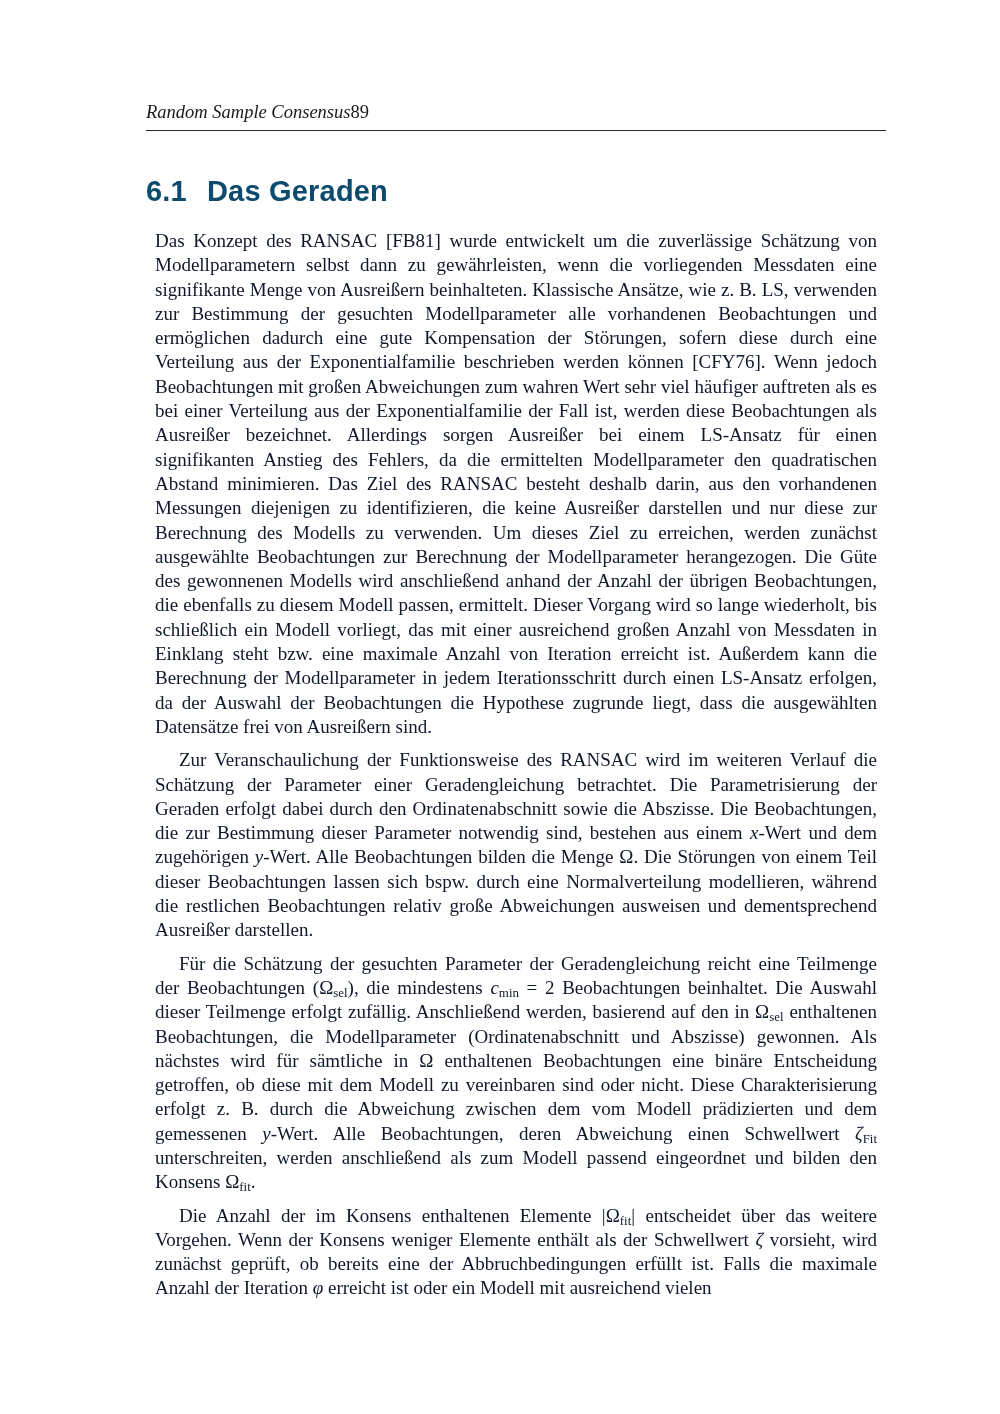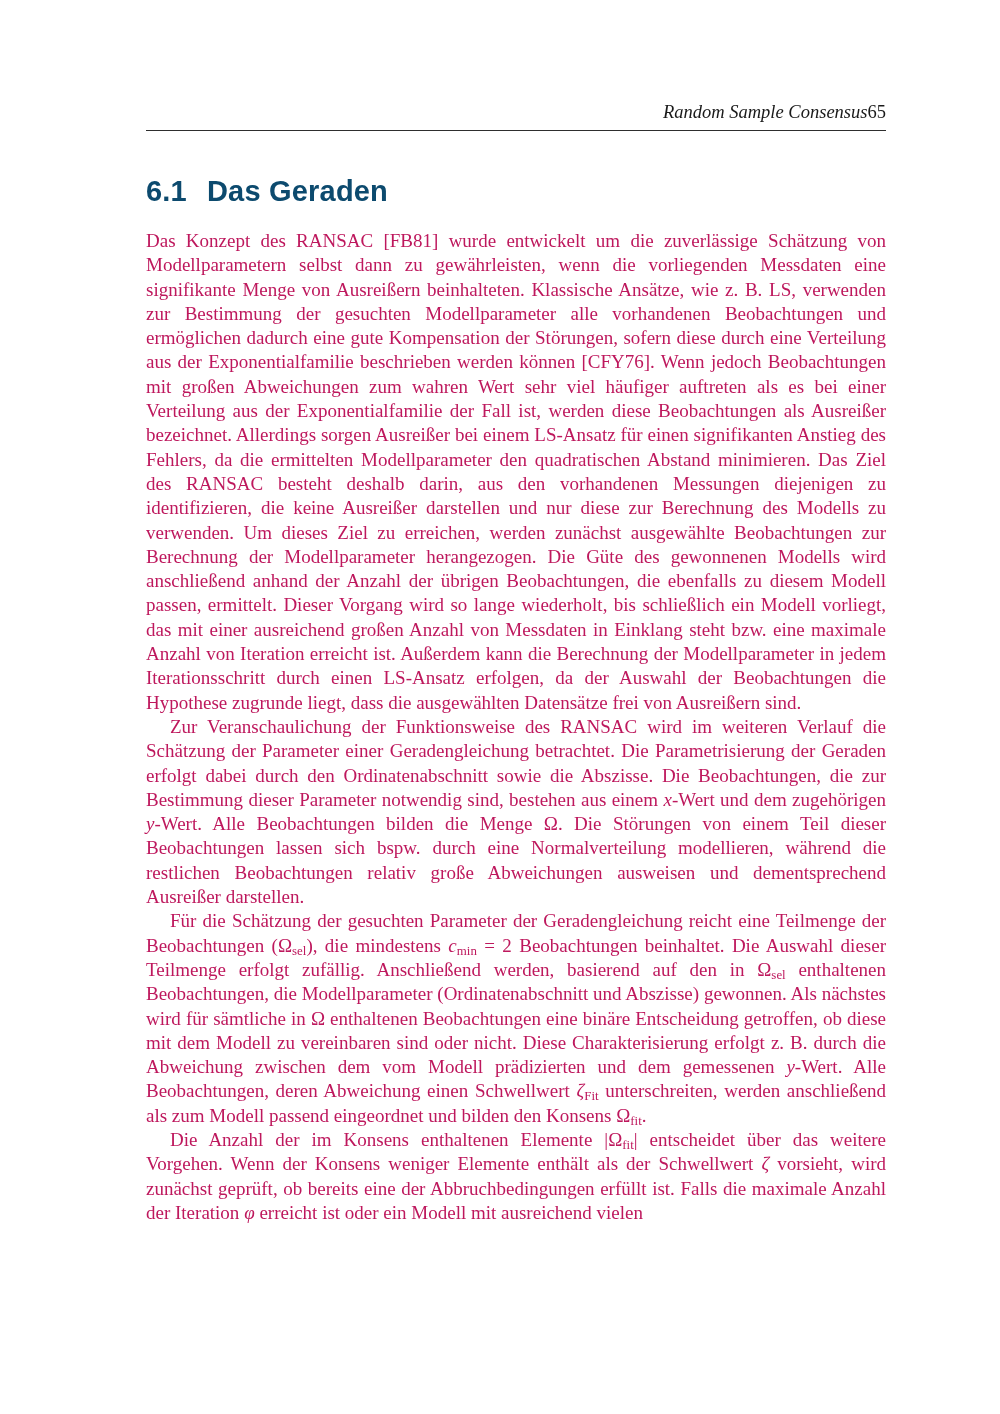--- a/index.html
+++ b/index.html
@@ -17,21 +17,21 @@
     overflow: hidden;
   }
   .content {
     position: absolute;
     left: 146px;
     top: 102px;
     width: 740px;
   }
   .running-head {
     display: flex;
-    justify-content: flex-end;
+    justify-content: flex-start;
     align-items: baseline;
     font-size: 18.5px;
     padding-bottom: 7px;
     border-bottom: 1.5px solid #2e2e2e;
   }
   .running-head .head-left {
     font-style: italic;
   }
   .running-head .head-right {
     font-style: normal;
@@ -40,25 +40,25 @@
     margin: 44px 0 21px 0;
     font-family: "Liberation Sans", "DejaVu Sans", sans-serif;
     font-weight: bold;
     font-size: 29px;
     letter-spacing: 0.2px;
     display: flex;
     gap: 20px;
     color: #0c4a6e;
   }
   .page-body p {
-    margin: 0;
+    margin: 9px;
     font-size: 19px;
     line-height: 24.3px;
     text-align: justify;
-    color: #be185d;
+    color: #0f172a;
   }
   .page-body p.indent {
     text-indent: 24px;
   }
   .page-body sub {
     font-size: 68%;
     line-height: 0;
     vertical-align: -0.25em;
   }
   .page-body i {
@@ -66,21 +66,21 @@
   }
 </style>
 </head>
 <body>
 
 <div class="page">
   <div class="content">
 
     <div class="running-head">
       <span class="head-left">Random Sample Consensus</span>
-      <span class="head-right">65</span>
+      <span class="head-right">89</span>
     </div>
 
     <h1 class="section-heading">
       <span>6.1</span>
       <span>Das Geraden</span>
     </h1>
 
     <div class="page-body">
         <p class=""><span>Das Konzept des RANSAC [FB81] wurde entwickelt um die zuverlässige Schätzung von Modellparametern selbst dann zu gewährleisten, wenn die vorliegenden Messdaten eine signifikante Menge von Ausreißern beinhalteten. Klassische Ansätze, wie z. B. LS, verwenden zur Bestimmung der gesuchten Modellparameter alle vorhandenen Beobachtungen und ermöglichen dadurch eine gute Kompensation der Störungen, sofern diese durch eine Verteilung aus der Exponentialfamilie beschrieben werden können [CFY76]. Wenn jedoch Beobachtungen mit großen Abweichungen zum wahren Wert sehr viel häufiger auftreten als es bei einer Verteilung aus der Exponentialfamilie der Fall ist, werden diese Beobachtungen als Ausreißer bezeichnet. Allerdings sorgen Ausreißer bei einem LS-Ansatz für einen signifikanten Anstieg des Fehlers, da die ermittelten Modellparameter den quadratischen Abstand minimieren. Das Ziel des RANSAC besteht deshalb darin, aus den vorhandenen Messungen diejenigen zu identifizieren, die keine Ausreißer darstellen und nur diese zur Berechnung des Modells zu verwenden. Um dieses Ziel zu erreichen, werden zunächst ausgewählte Beobachtungen zur Berechnung der Modellparameter herangezogen. Die Güte des gewonnenen Modells wird anschließend anhand der Anzahl der übrigen Beobachtungen, die ebenfalls zu diesem Modell passen, ermittelt. Dieser Vorgang wird so lange wiederholt, bis schließlich ein Modell vorliegt, das mit einer ausreichend großen Anzahl von Messdaten in Einklang steht bzw. eine maximale Anzahl von Iteration erreicht ist. Außerdem kann die Berechnung der Modellparameter in jedem Iterationsschritt durch einen LS-Ansatz erfolgen, da der Auswahl der Beobachtungen die Hypothese zugrunde liegt, dass die ausgewählten Datensätze frei von Ausreißern sind.</span></p>
         <p class="indent"><span>Zur Veranschaulichung der Funktionsweise des RANSAC wird im weiteren Verlauf die Schätzung der Parameter einer Geradengleichung betrachtet. Die Parametrisierung der Geraden erfolgt dabei durch den Ordinatenabschnitt sowie die Abszisse. Die Beobachtungen, die zur Bestimmung dieser Parameter notwendig sind, bestehen aus einem </span><i>x</i><span>-Wert und dem zugehörigen </span><i>y</i><span>-Wert. Alle Beobachtungen bilden die Menge Ω. Die Störungen von einem Teil dieser Beobachtungen lassen sich bspw. durch eine Normalverteilung modellieren, während die restlichen Beobachtungen relativ große Abweichungen ausweisen und dementsprechend Ausreißer darstellen.</span></p>

